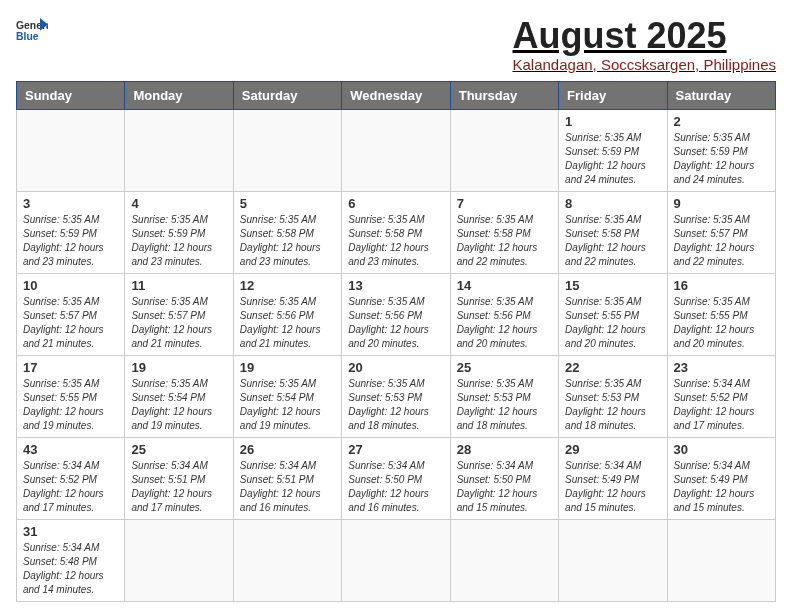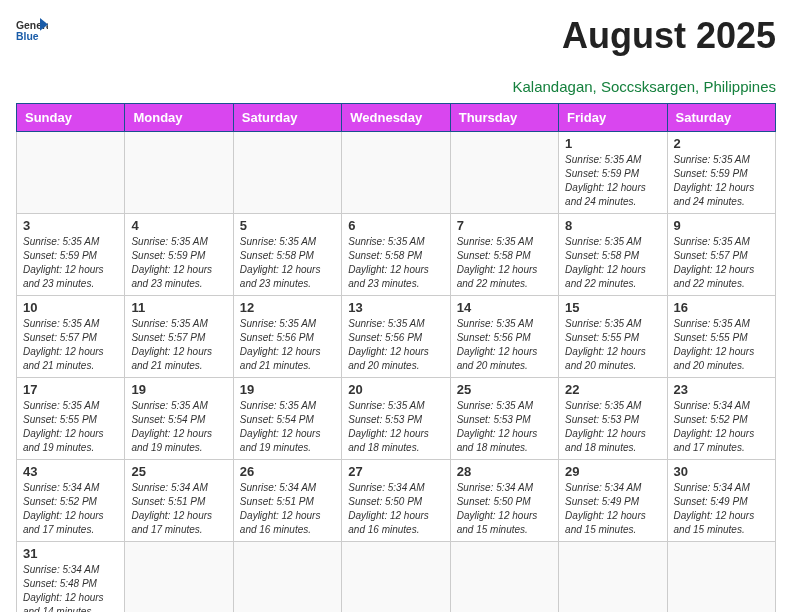--- a/index.html
+++ b/index.html
@@ -19,40 +19,40 @@
     .logo {
       display: flex;
       align-items: center;
       gap: 4px;
     }
     .logo-icon {
       width: 32px;
       height: 28px;
     }
     .title-area {
-      text-align: right;
+      text-align: left;
+      text-decoration: underline;
     }
     .month-year {
       font-size: 36px;
       font-weight: bold;
       color: #222;
       line-height: 1.1;
     }
     .location {
       font-size: 15px;
-      color: #15803d;
-      margin-top: 22px;
+      color: #7f1d1d;
     }
     .calendar {
       width: 100%;
       border-collapse: collapse;
       border: 1px solid #ccc;
     }
     .calendar th {
-      background-color: #d946ef;
+      background-color: #737373;
       color: #fff;
       font-size: 13px;
       font-weight: bold;
       text-align: left;
       padding: 6px 8px;
       border: 1px solid #1a5090;
     }
     .calendar td {
       border: 1px solid #ccc;
       vertical-align: top;

